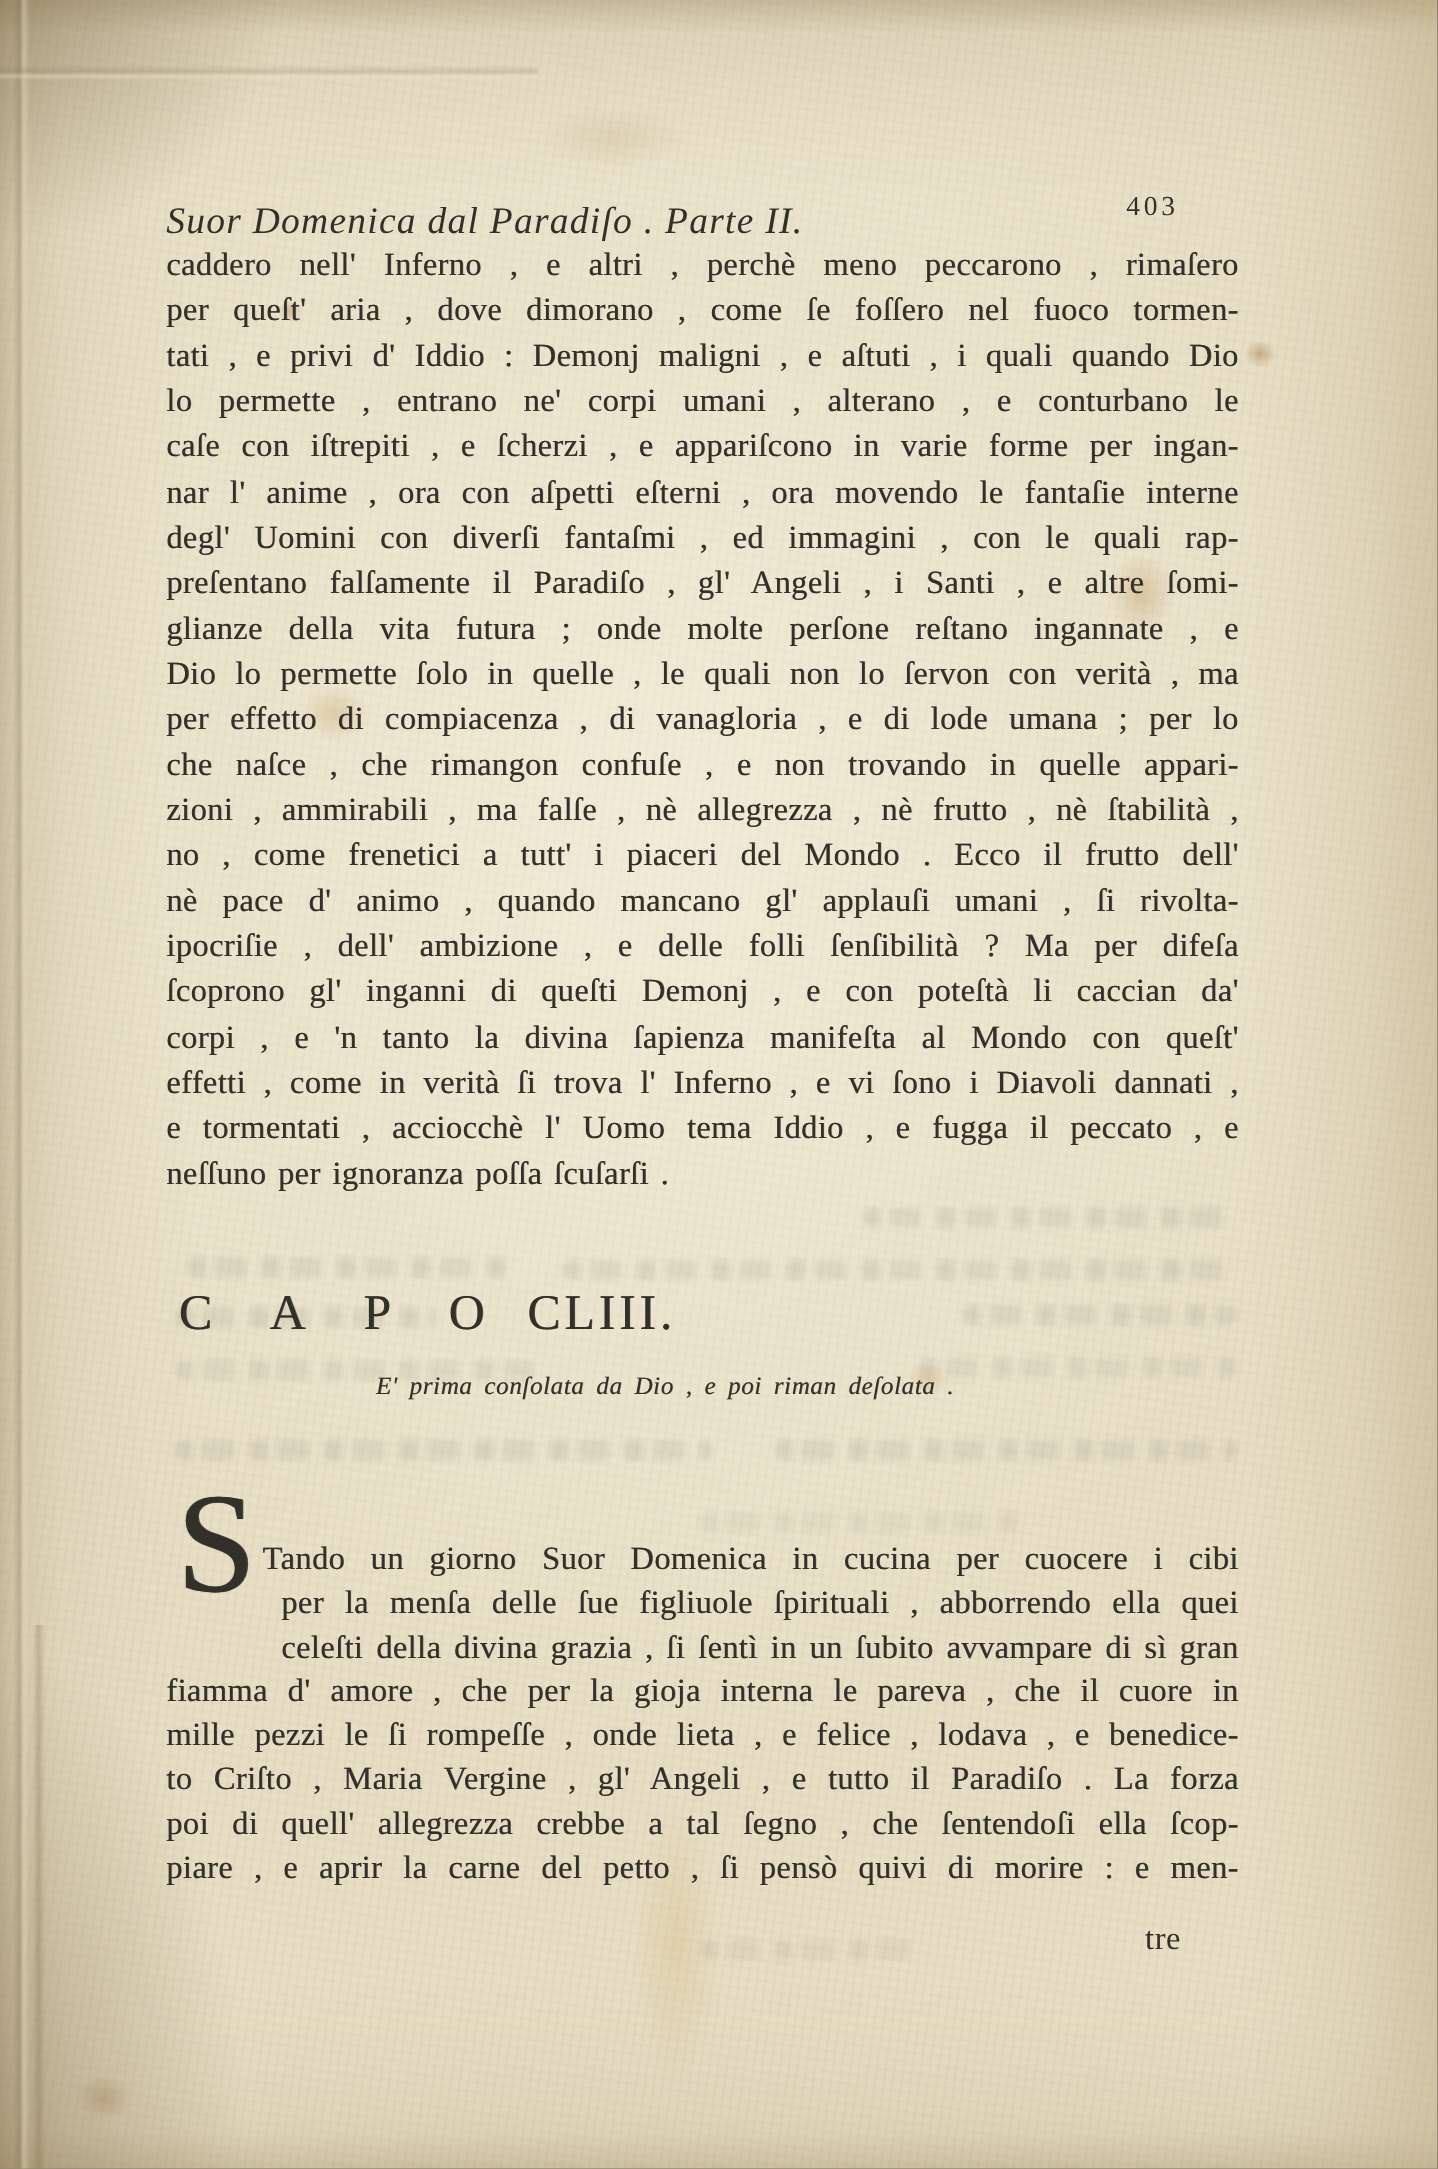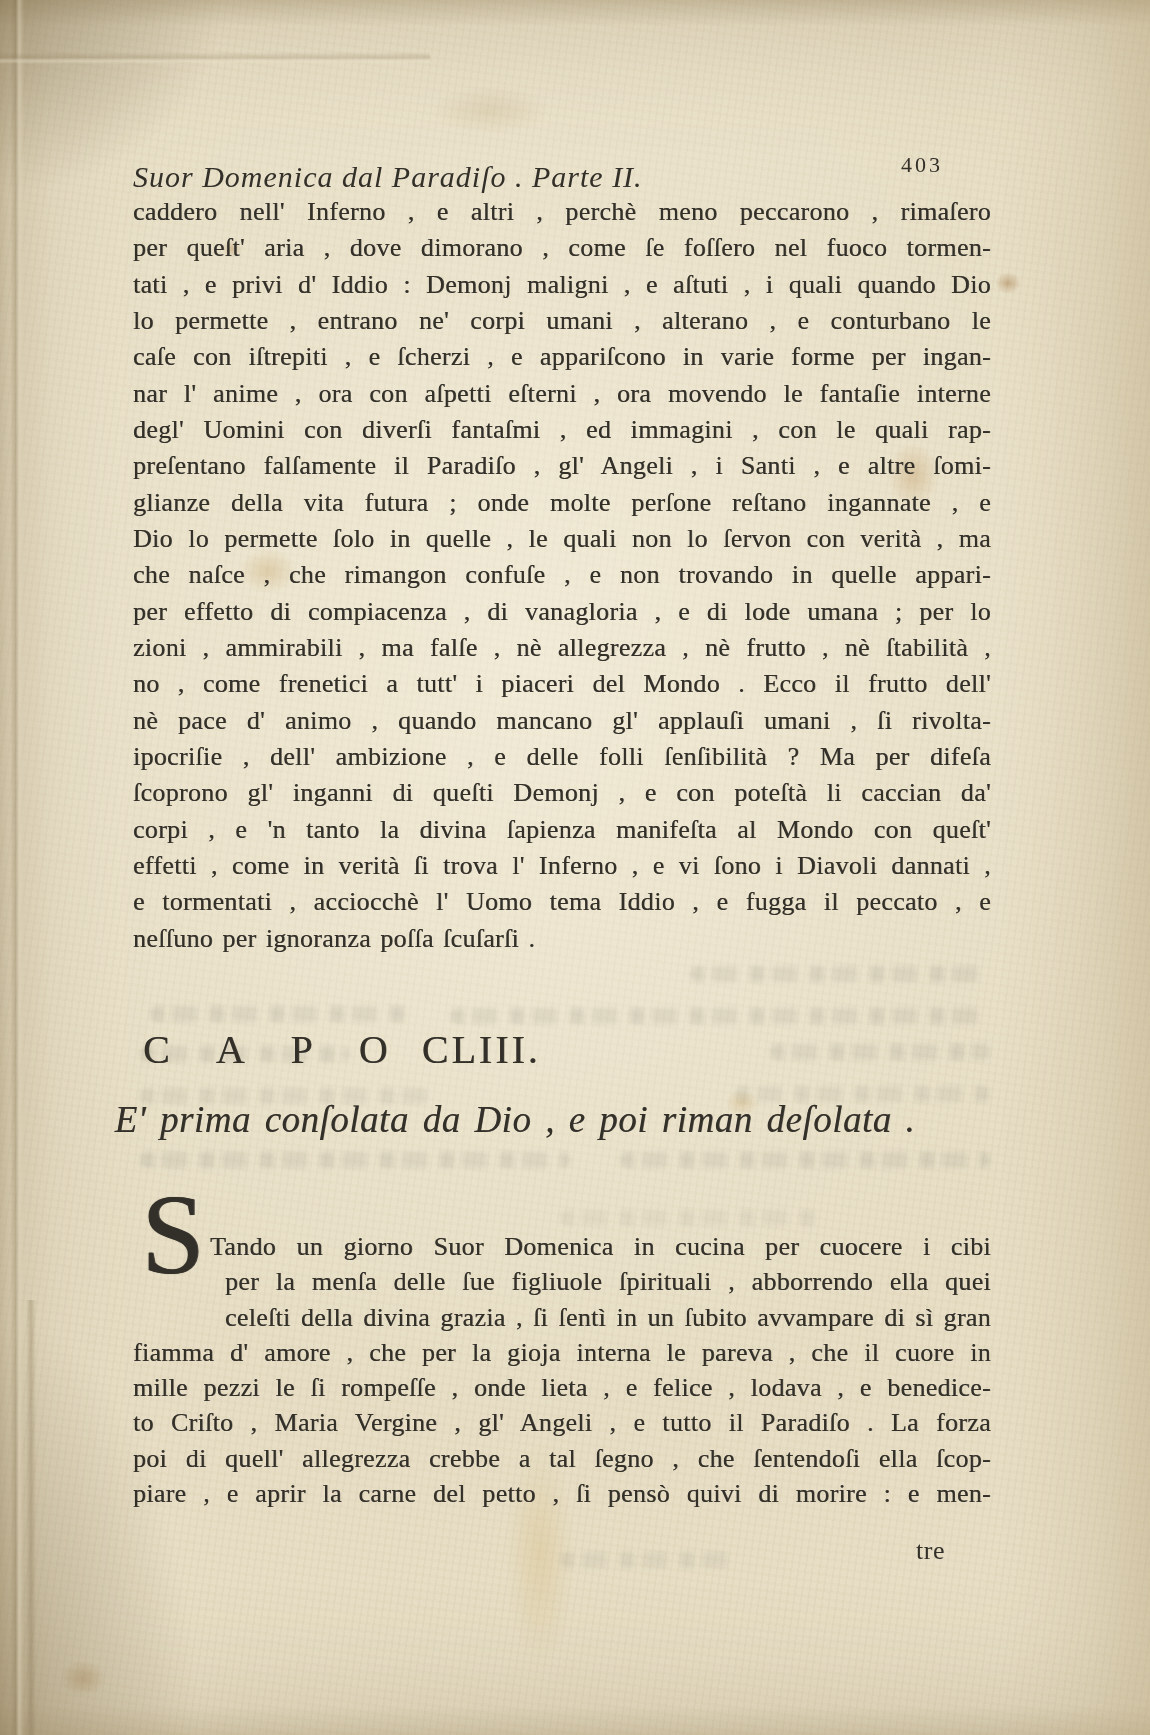--- a/index.html
+++ b/index.html
@@ -56,22 +56,22 @@
     text-shadow:0.4px 0 0 rgba(51,48,42,0.65);}
   .para1 .tline:last-child{text-align-last:left;}
   .para2 .tline:nth-child(1){margin-left:77px;}
   .para2 .tline:nth-child(2){margin-left:92px;}
   .para2 .tline:nth-child(3){margin-left:92px;}
   .chapter-heading{position:absolute;left:133px;top:1026px;width:858px;text-align:left;
     font-size:40px;white-space:nowrap;}
   .chapter-heading .inner{position:relative;left:10px;}
   .capo{letter-spacing:46px;text-shadow:0.5px 0 0 rgba(51,48,42,0.7);}
   .capo-num{letter-spacing:3px;margin-left:-12px;text-shadow:0.5px 0 0 rgba(51,48,42,0.7);}
-  .subtitle{position:absolute;left:116px;top:1098px;width:858px;text-align:center;
-    font-style:italic;font-size:37px;letter-spacing:0.5px;word-spacing:4px;}
+  .subtitle{position:absolute;left:133px;top:1098px;width:858px;text-align:center;
+    font-style:italic;font-size:20px;letter-spacing:0.5px;word-spacing:4px;}
   .subtitle .inner{position:relative;left:-30px;text-shadow:0.4px 0 0 rgba(51,48,42,0.6);}
   .dropcap{position:absolute;left:141px;top:1178px;font-size:114px;line-height:1;
     text-shadow:1.2px 0 0 rgba(45,42,36,0.85), 0 0 1px rgba(45,42,36,0.5);}
   .catchword{position:absolute;left:916px;top:1536px;font-size:26px;letter-spacing:0.5px;}
 </style>
 </head>
 <body>
 
 <div class="scan">
 
@@ -108,22 +108,22 @@
       <div class="tline">caddero nell' Inferno , e altri , perchè meno peccarono , rimaſero</div>
       <div class="tline">per queſt' aria , dove dimorano , come ſe foſſero nel fuoco tormen-</div>
       <div class="tline">tati , e privi d' Iddio : Demonj maligni , e aſtuti , i quali quando Dio</div>
       <div class="tline">lo permette , entrano ne' corpi umani , alterano , e conturbano le</div>
       <div class="tline">caſe con iſtrepiti , e ſcherzi , e appariſcono in varie forme per ingan-</div>
       <div class="tline">nar l' anime , ora con aſpetti eſterni , ora movendo le fantaſie interne</div>
       <div class="tline">degl' Uomini con diverſi fantaſmi , ed immagini , con le quali rap-</div>
       <div class="tline">preſentano falſamente il Paradiſo , gl' Angeli , i Santi , e altre ſomi-</div>
       <div class="tline">glianze della vita futura ; onde molte perſone reſtano ingannate , e</div>
       <div class="tline">Dio lo permette ſolo in quelle , le quali non lo ſervon con verità , ma</div>
+      <div class="tline">per effetto di compiacenza , di vanagloria , e di lode umana ; per lo</div>
       <div class="tline">che naſce , che rimangon confuſe , e non trovando in quelle appari-</div>
-      <div class="tline">per effetto di compiacenza , di vanagloria , e di lode umana ; per lo</div>
       <div class="tline">zioni , ammirabili , ma falſe , nè allegrezza , nè frutto , nè ſtabilità ,</div>
       <div class="tline">no , come frenetici a tutt' i piaceri del Mondo . Ecco il frutto dell'</div>
       <div class="tline">nè pace d' animo , quando mancano gl' applauſi umani , ſi rivolta-</div>
       <div class="tline">ipocriſie , dell' ambizione , e delle folli ſenſibilità ? Ma per difeſa</div>
       <div class="tline">ſcoprono gl' inganni di queſti Demonj , e con poteſtà li caccian da'</div>
       <div class="tline">corpi , e 'n tanto la divina ſapienza manifeſta al Mondo con queſt'</div>
       <div class="tline">effetti , come in verità ſi trova l' Inferno , e vi ſono i Diavoli dannati ,</div>
       <div class="tline">e tormentati , acciocchè l' Uomo tema Iddio , e fugga il peccato , e</div>
       <div class="tline">neſſuno per ignoranza poſſa ſcuſarſi .</div>
     </div>

